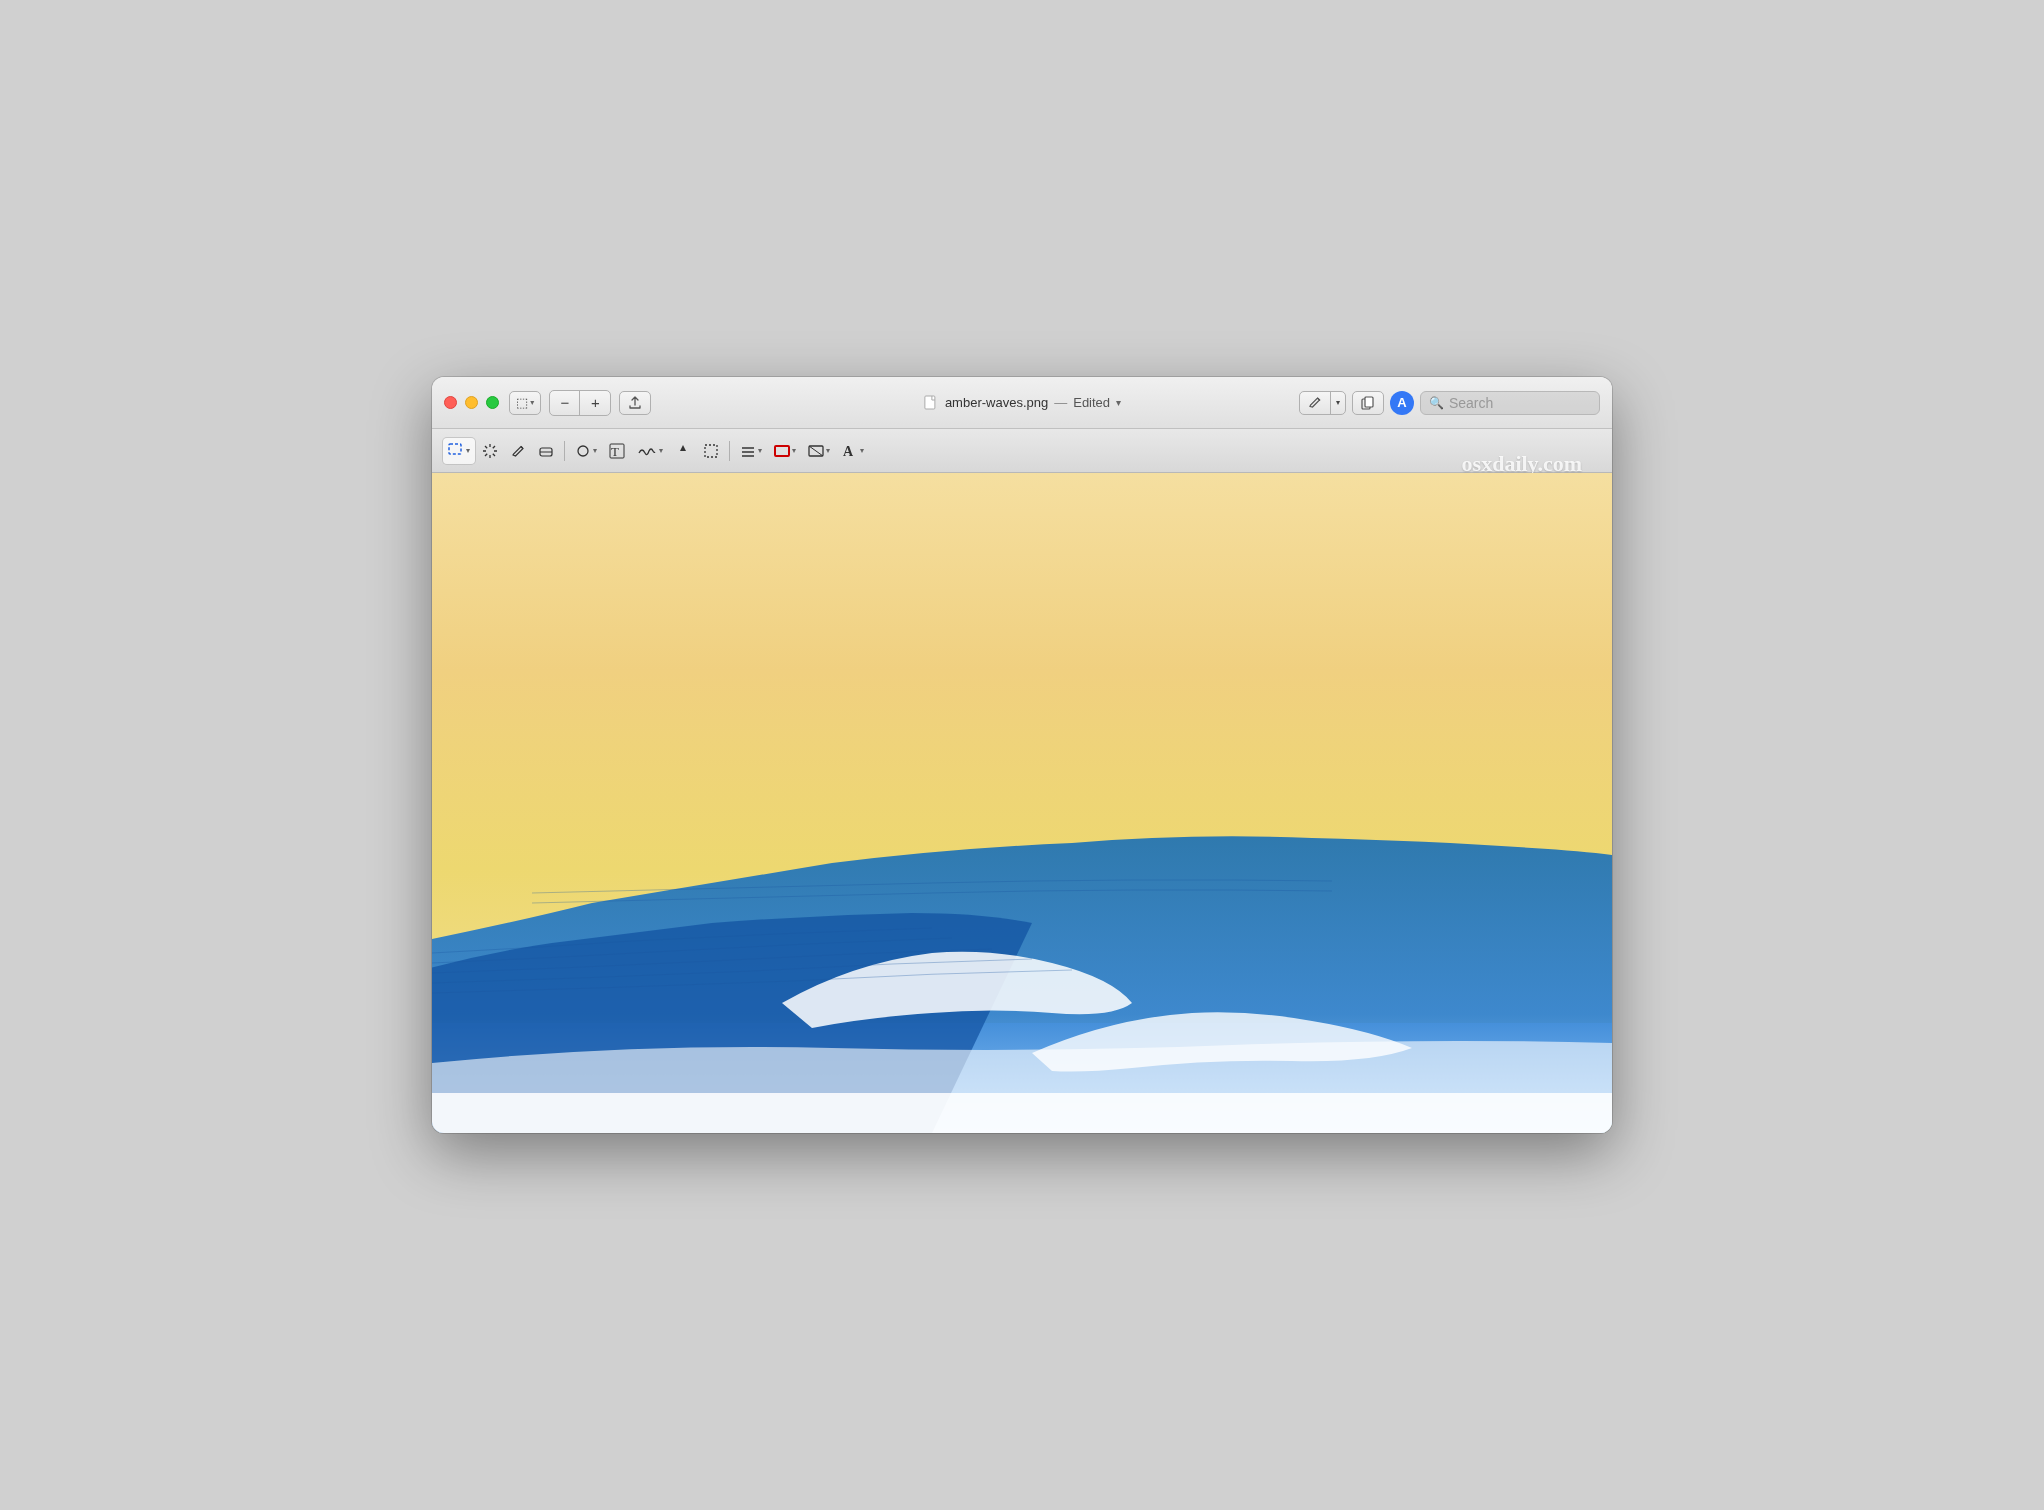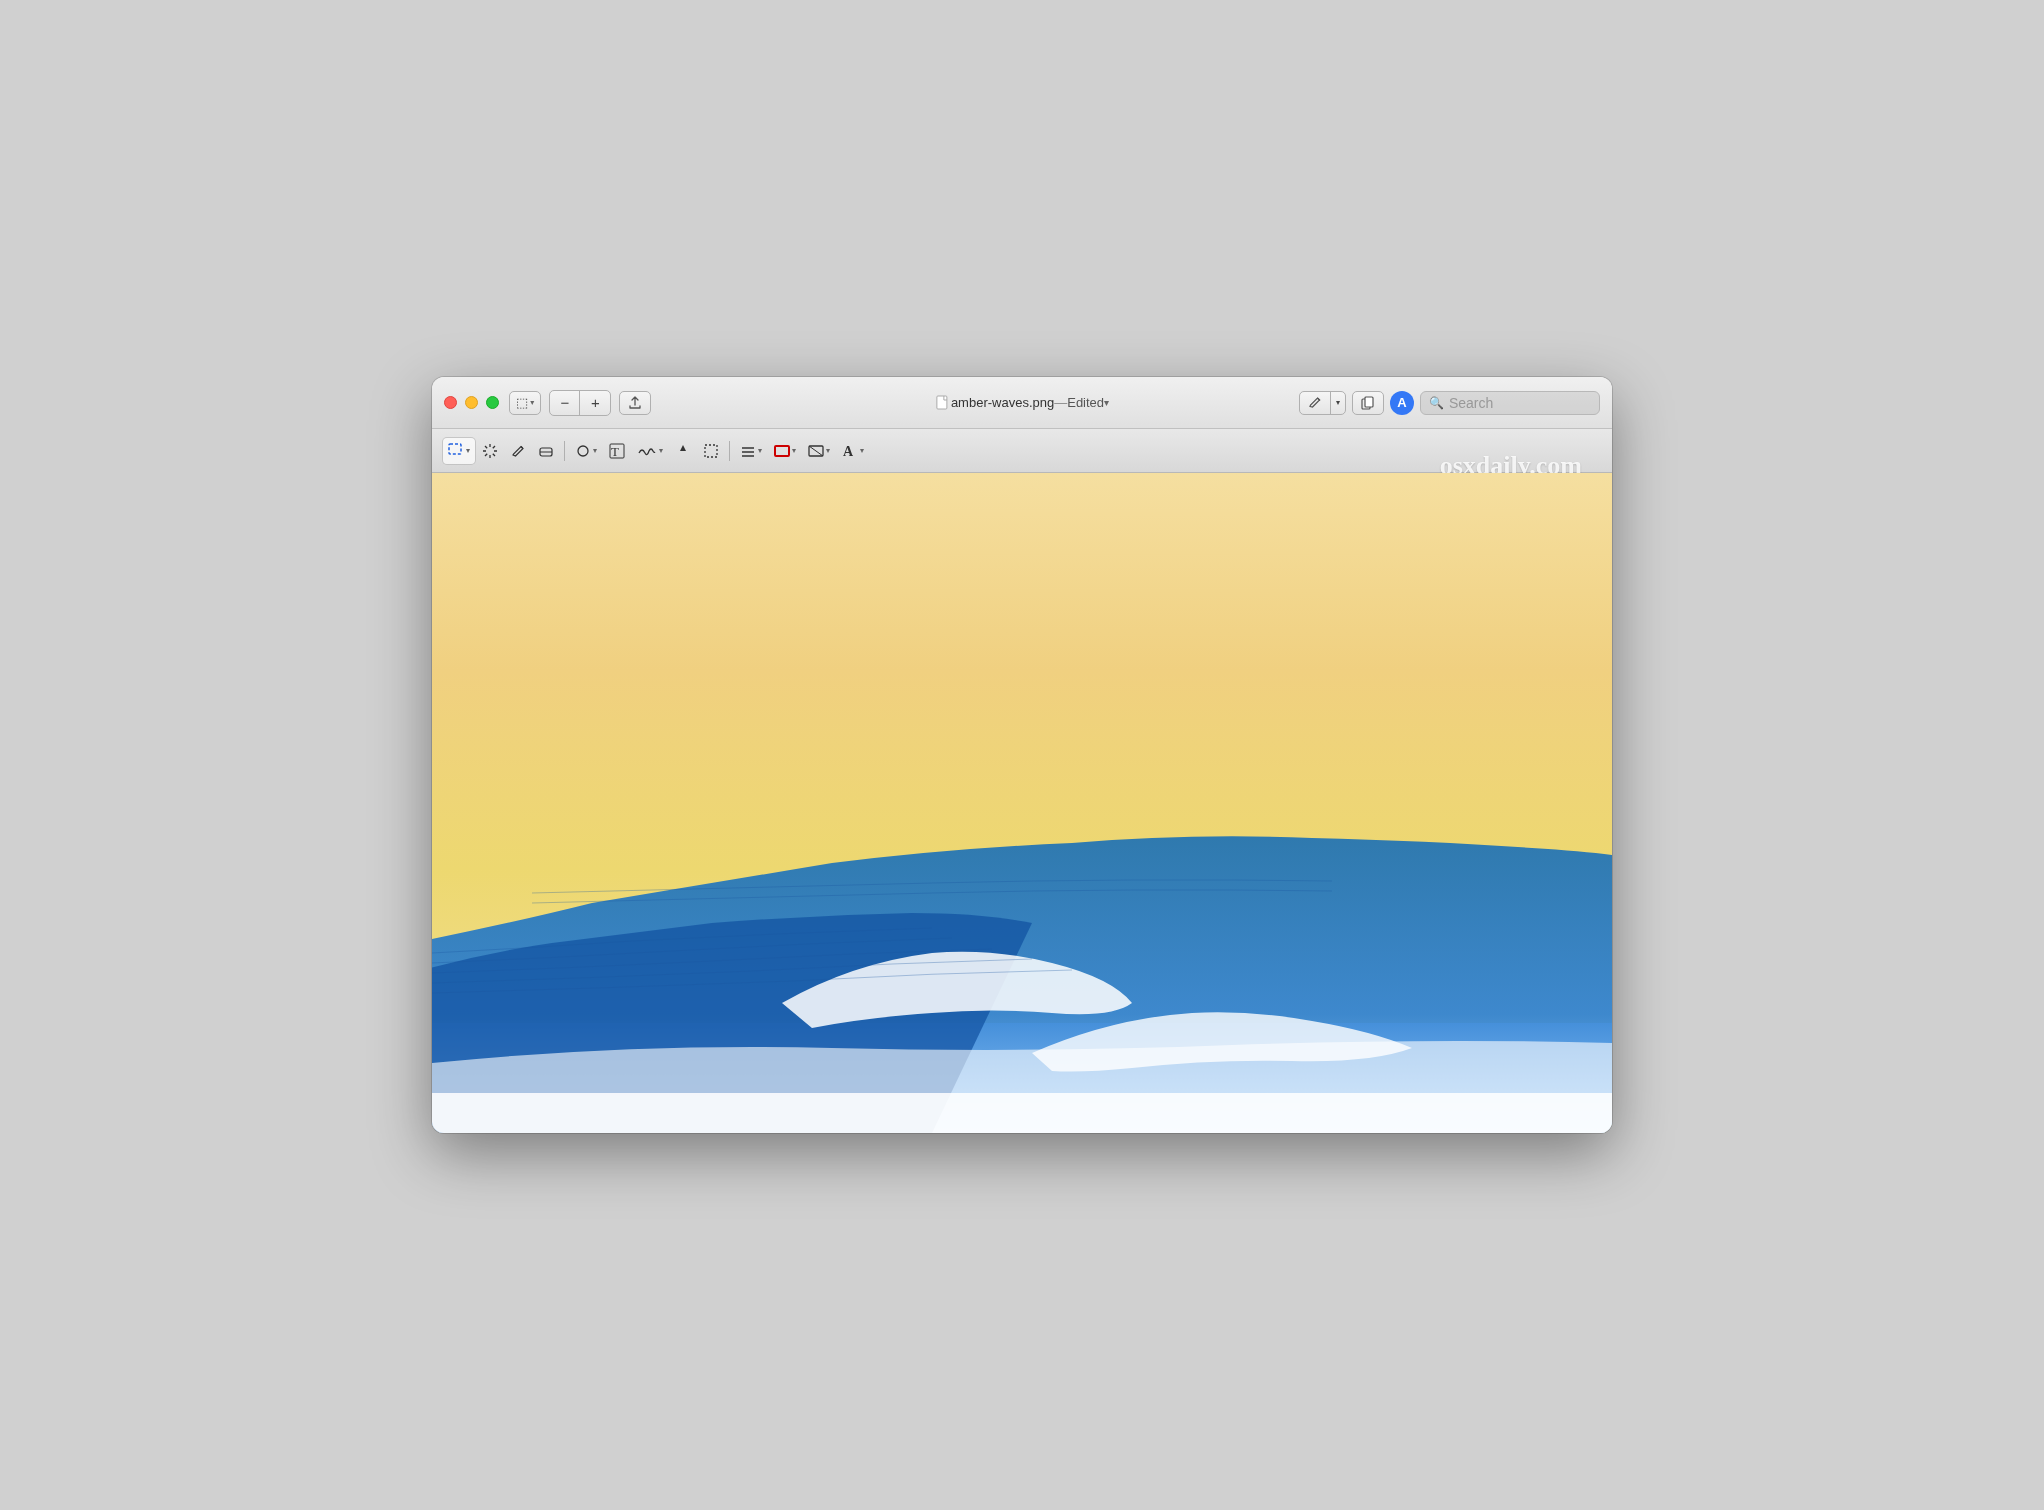--- a/index.html
+++ b/index.html
@@ -48,20 +48,21 @@
     .traffic-light.close { background: #ff5f57; border: 1px solid #e0443e; }
     .traffic-light.minimize { background: #ffbd2e; border: 1px solid #dea123; }
     .traffic-light.maximize { background: #28c940; border: 1px solid #1aab29; }
 
     .title-bar-center {
       position: absolute;
       left: 50%;
       transform: translateX(-50%);
       display: flex;
       align-items: center;
+      gap: 6px;
       font-size: 13px;
       color: #333;
       font-weight: 500;
     }
 
     .title-edited {
       color: #555;
     }
 
     .title-chevron {
@@ -186,21 +187,21 @@
     }
 
     .tool-chevron {
       font-size: 8px;
       color: #666;
     }
 
     .osxdaily-watermark {
       position: absolute;
       right: 20px;
-      font-size: 26px;
+      font-size: 22px;
       font-weight: bold;
       color: rgba(255,255,255,0.85);
       font-family: Georgia, serif;
       pointer-events: none;
       text-shadow: 0 1px 2px rgba(0,0,0,0.2);
     }
 
     
     .canvas-area {
       position: relative;

